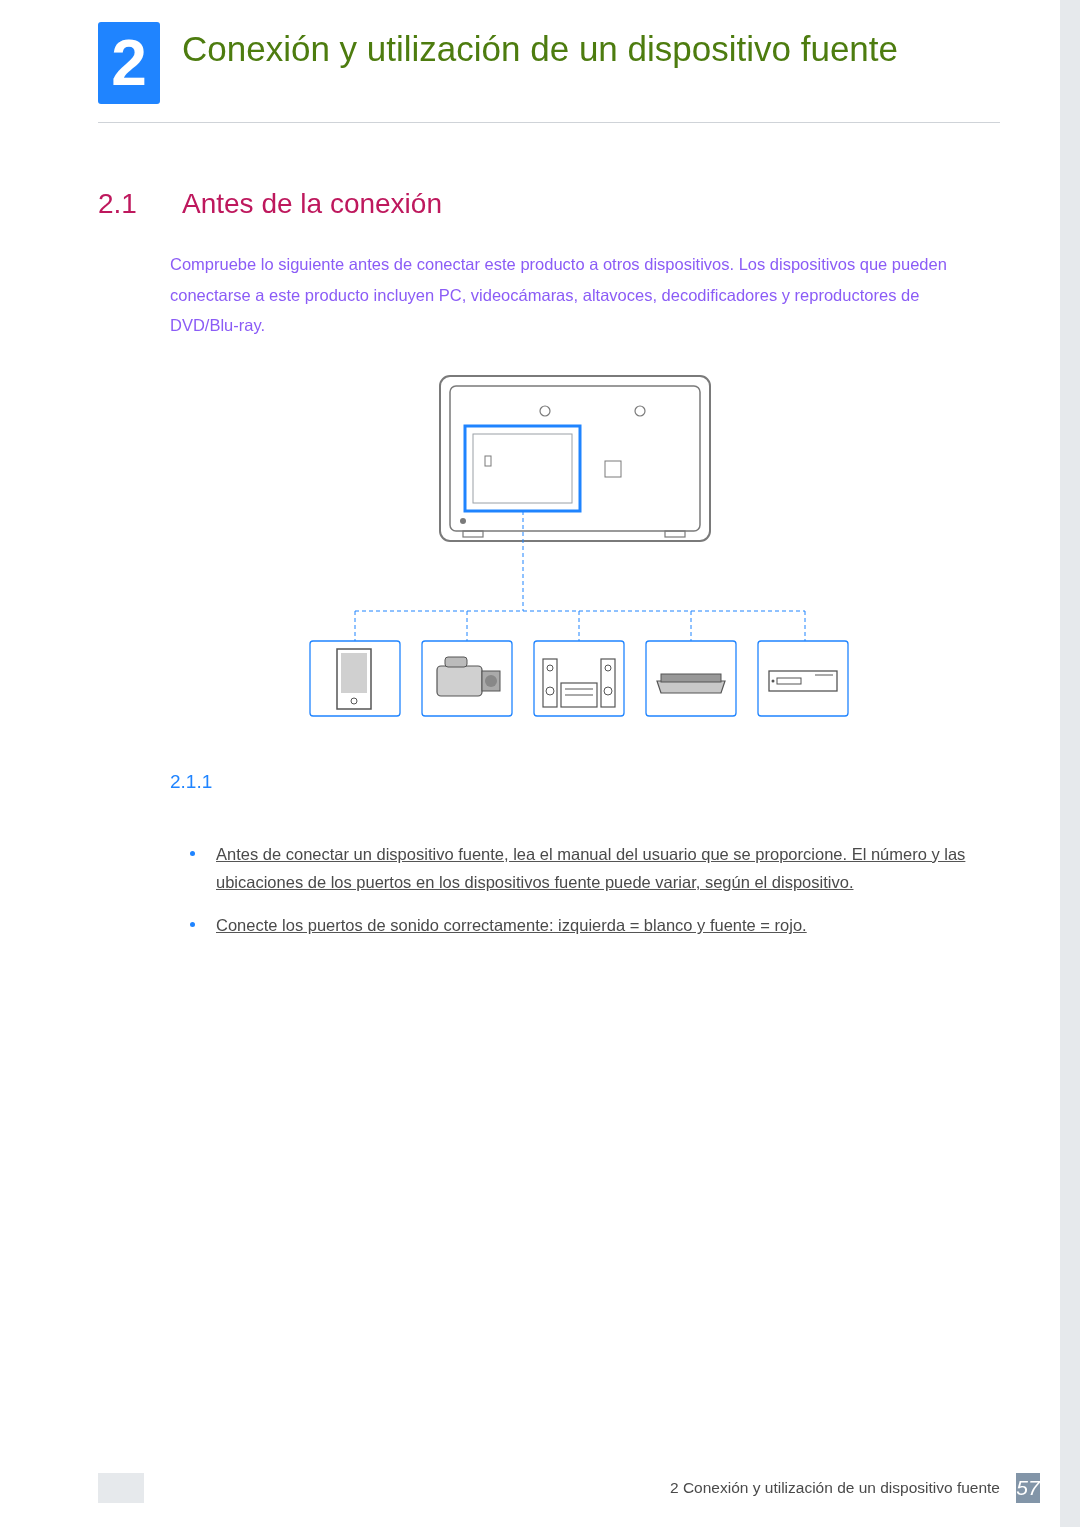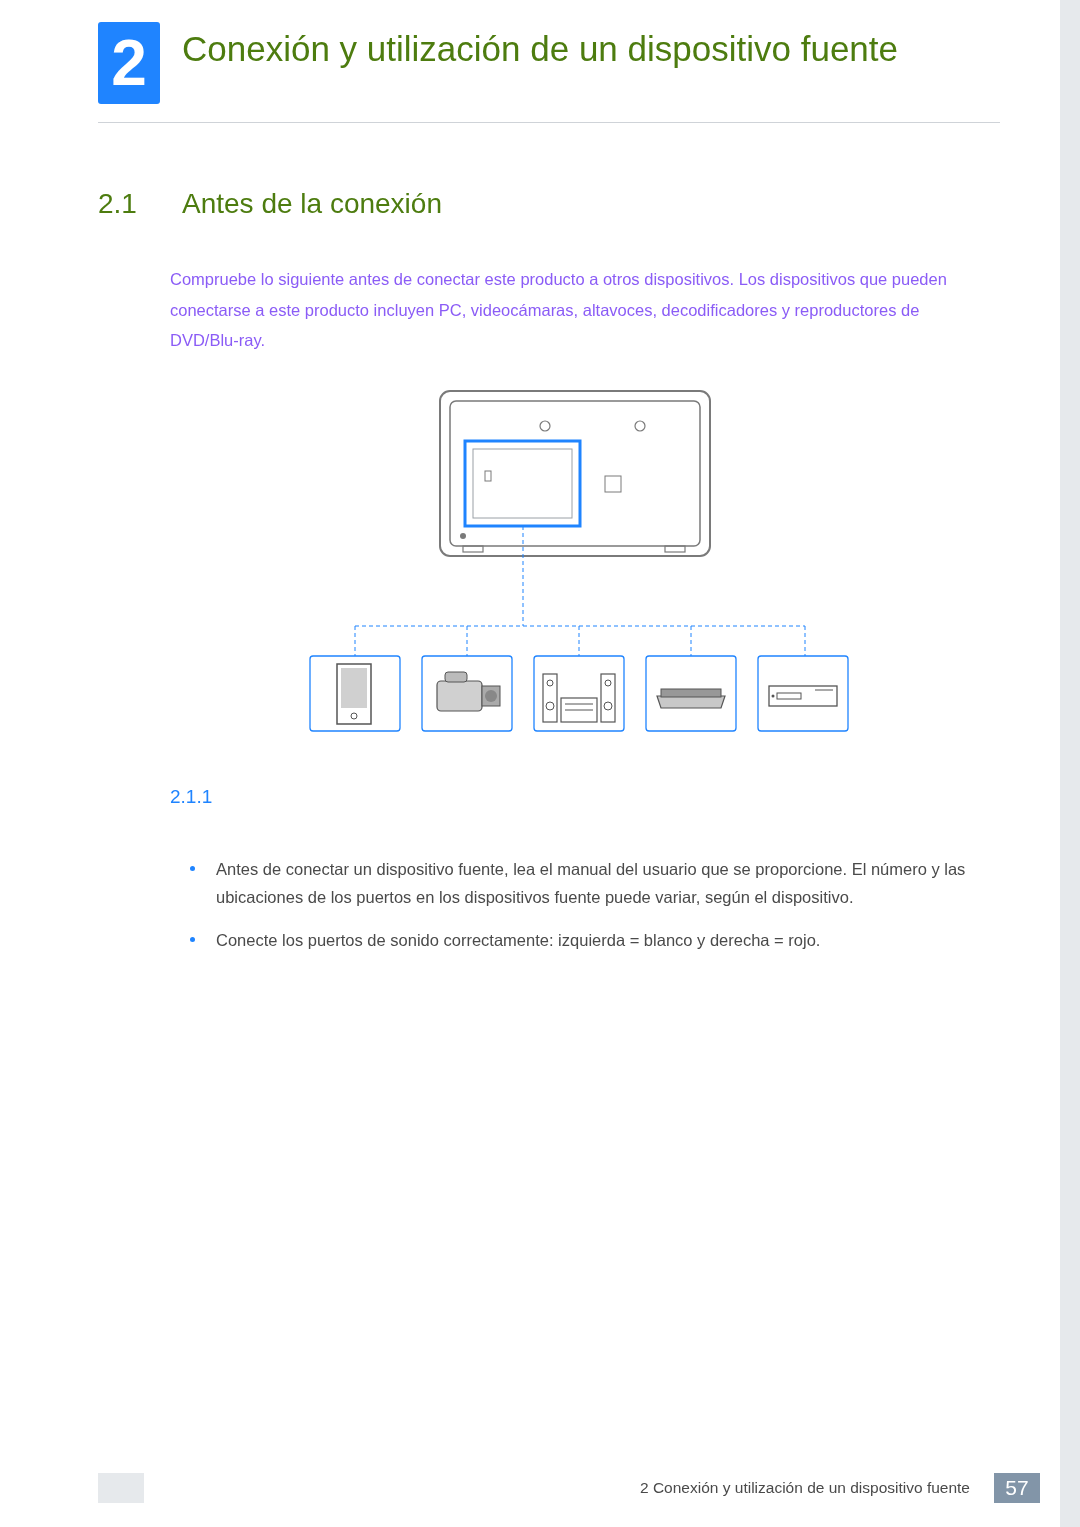--- a/index.html
+++ b/index.html
@@ -56,24 +56,24 @@
   }
   .section {
     position: absolute;
     top: 188px;
     left: 98px;
     right: 100px;
   }
   .section-heading {
     display: flex;
     gap: 28px;
-    color: #4d7c0f;
+    color: #be185d;
     font-size: 28px;
     font-weight: 400;
-    margin-bottom: 44px;
+    margin-bottom: 29px;
   }
   .section-number { min-width: 56px; }
   .intro-text {
     margin-left: 72px;
     font-size: 16.5px;
     line-height: 1.85;
     color: #8b5cf6;
     margin-bottom: 30px;
   }
   .diagram-wrap {
@@ -88,20 +88,21 @@
     display: flex;
     gap: 18px;
     color: #1f84ff;
     font-size: 19px;
     font-weight: 400;
     margin-bottom: 47px;
   }
   .bullets {
     margin-left: 92px;
     list-style: none;
+    text-decoration: underline;
   }
   .bullets li {
     position: relative;
     padding-left: 26px;
     font-size: 16.5px;
     line-height: 1.75;
     color: #4a4a4a;
     margin-bottom: 14px;
   }
   .bullets li::before {
@@ -111,32 +112,33 @@
     width: 5px; height: 5px;
     background: #1f84ff;
     border-radius: 50%;
   }
   .footer {
     position: absolute;
     bottom: 24px;
     right: 40px;
     display: flex;
     align-items: center;
-    gap: 24px;
+    gap: 16px;
   }
   .footer-title {
     font-size: 15.5px;
     color: #4a4a4a;
   }
   .page-num-box {
     background: #8295a8;
     color: #fff;
-    width: 46px; height: 30px;
+    width: 24px; height: 30px;
     display: flex; align-items: center; justify-content: center;
     font-size: 21px;
+    font-style: italic;
   }
 </style>
 </head>
 <body>
 
 <div class="right-band"></div>
 <div class="left-band-footer"></div>
 
 <div class="header">
   <div class="chapter-badge">2</div>
@@ -214,20 +216,20 @@
       </g>
     </svg>
   </div>
 
   <div class="subsection-heading">
     <span>2.1.1</span>
   </div>
 
   <ul class="bullets">
     <li>Antes de conectar un dispositivo fuente, lea el manual del usuario que se proporcione. El número y las ubicaciones de los puertos en los dispositivos fuente puede variar, según el dispositivo.</li>
-    <li>Conecte los puertos de sonido correctamente: izquierda = blanco y derecha = rojo.</li>
+    <li>Conecte los puertos de sonido correctamente: izquierda = blanco y fuente = rojo.</li>
   </ul>
 </div>
 
 <div class="footer">
   <span class="footer-title">2 Conexión y utilización de un dispositivo fuente</span>
   <span class="page-num-box">57</span>
 </div>
 
 </body></html>

